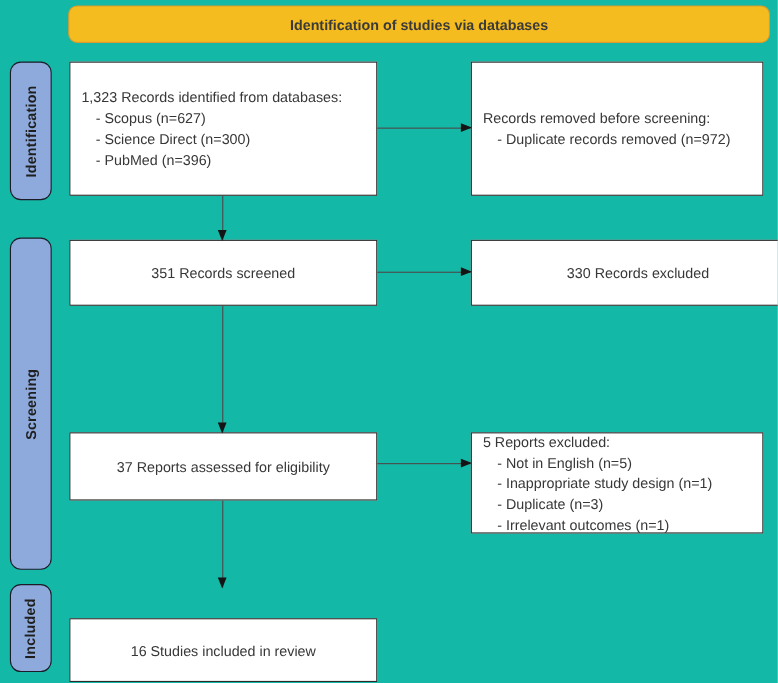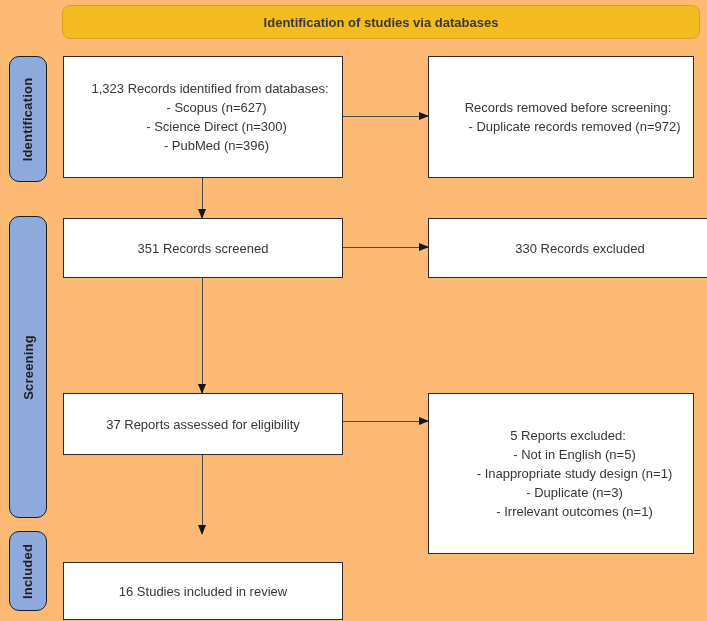--- a/index.html
+++ b/index.html
@@ -14,21 +14,21 @@
   }
   * { margin:0; padding:0; box-sizing:border-box; }
   body {
     font-family: "Liberation Sans", sans-serif;
     background: #ffffff;
   }
   .canvas {
     position: relative;
     width: 707px;
     height: 621px;
-    background: #fdba74;
+    background: #14b8a6;
     overflow: hidden;
   }
   .header {
     position: absolute;
     left: 62px; top: 5px;
     width: 638px; height: 34px;
     background: var(--header-fill);
     border: 1.5px solid var(--header-border);
     border-radius: 8px;
     display: flex;
@@ -67,28 +67,28 @@
     background: #ffffff;
     border: 1.5px solid var(--box-border);
     display: flex;
     flex-direction: column;
     justify-content: center;
     font-size: 13px;
     line-height: 19px;
     color: var(--text-color);
   }
   .box.center { align-items: center; text-align: right; }
-  .box.list { padding-left: 20px; padding-right: 6px; align-items: center; }
+  .box.list { padding-left: 10px; padding-right: 6px; }
   .box.list .sub { padding-left: 13px; }
   .box-a { left: 63px;  top: 56px;  width: 280px; height: 122px; }
   .box-b { left: 428px; top: 56px;  width: 266px; height: 122px; }
   .box-c { left: 63px;  top: 218px; width: 280px; height: 60px; }
   .box-d { left: 428px; top: 218px; width: 304px; height: 60px; }
   .box-e { left: 63px;  top: 393px; width: 280px; height: 62px; }
-  .box-f { left: 428px; top: 393px; width: 266px; height: 161px; }
+  .box-f { left: 428px; top: 393px; width: 266px; height: 92px; }
   .box-g { left: 63px;  top: 534px; width: 280px; height: 58px; margin-top: 28px; }
   .arrow { position: absolute; }
   .arrow .line { position: absolute; background: var(--arrow-line); left: 0; top: 0; }
   .arrow.h .line { width: 100%; height: 1px; }
   .arrow.v .line { width: 1px; height: 100%; }
   .arrow .head { position: absolute; width: 0; height: 0; }
   .arrow.h .head {
     right: -1px; top: -4px;
     border-top: 4.5px solid transparent;
     border-bottom: 4.5px solid transparent;

